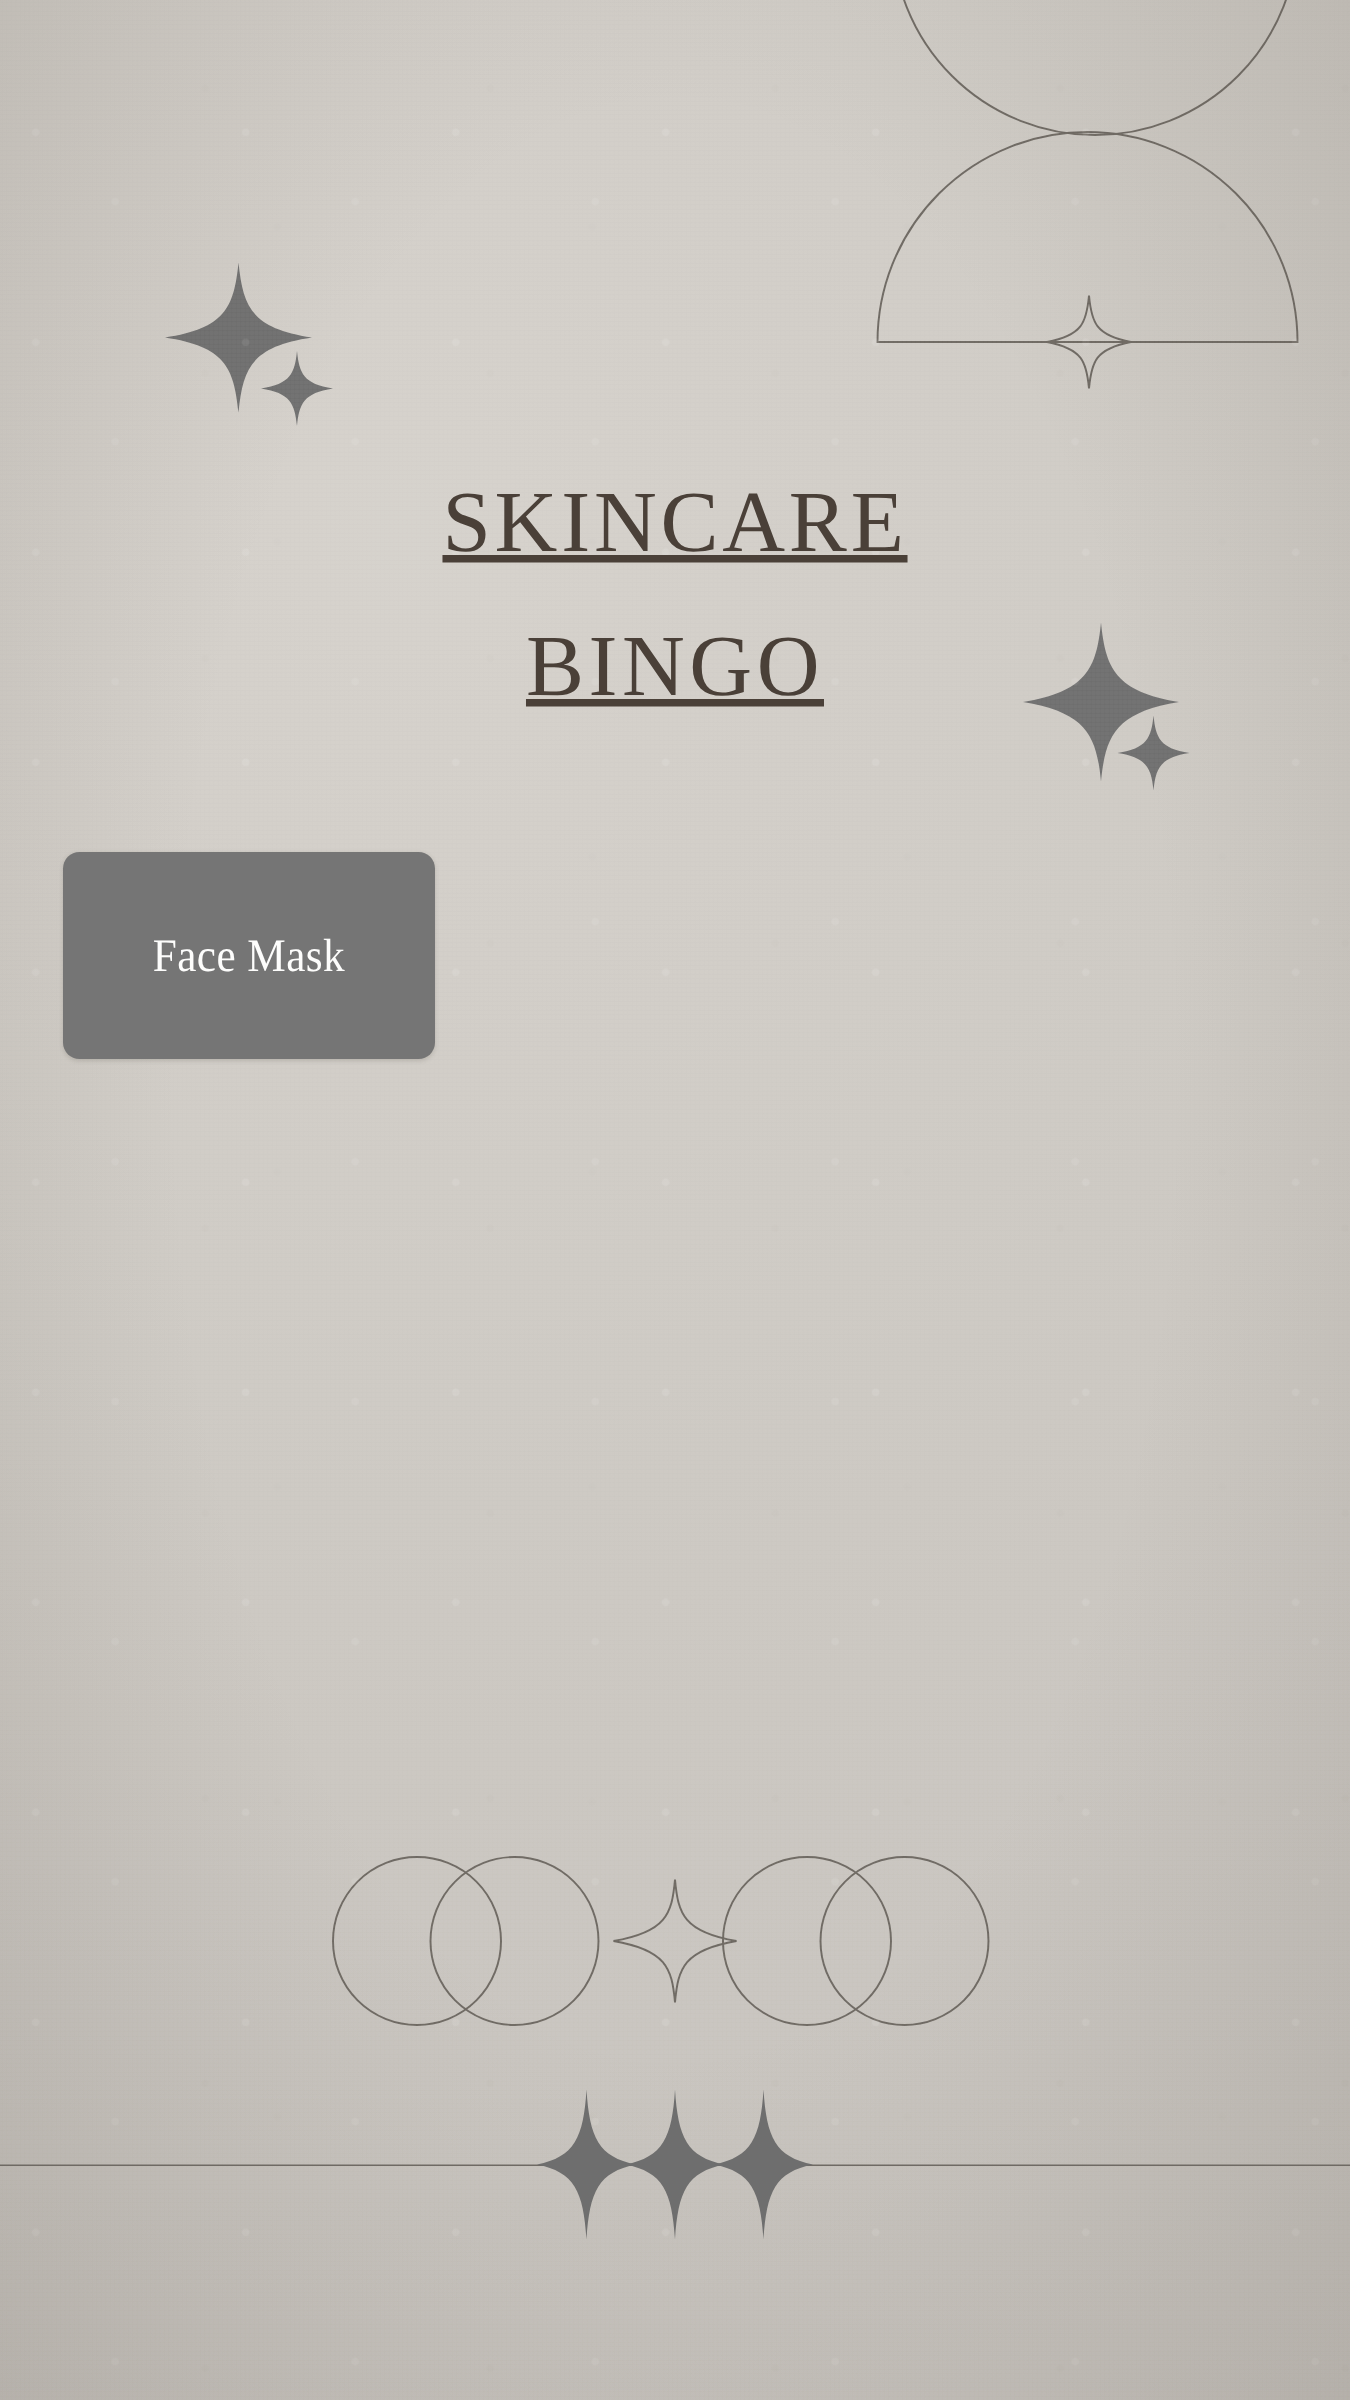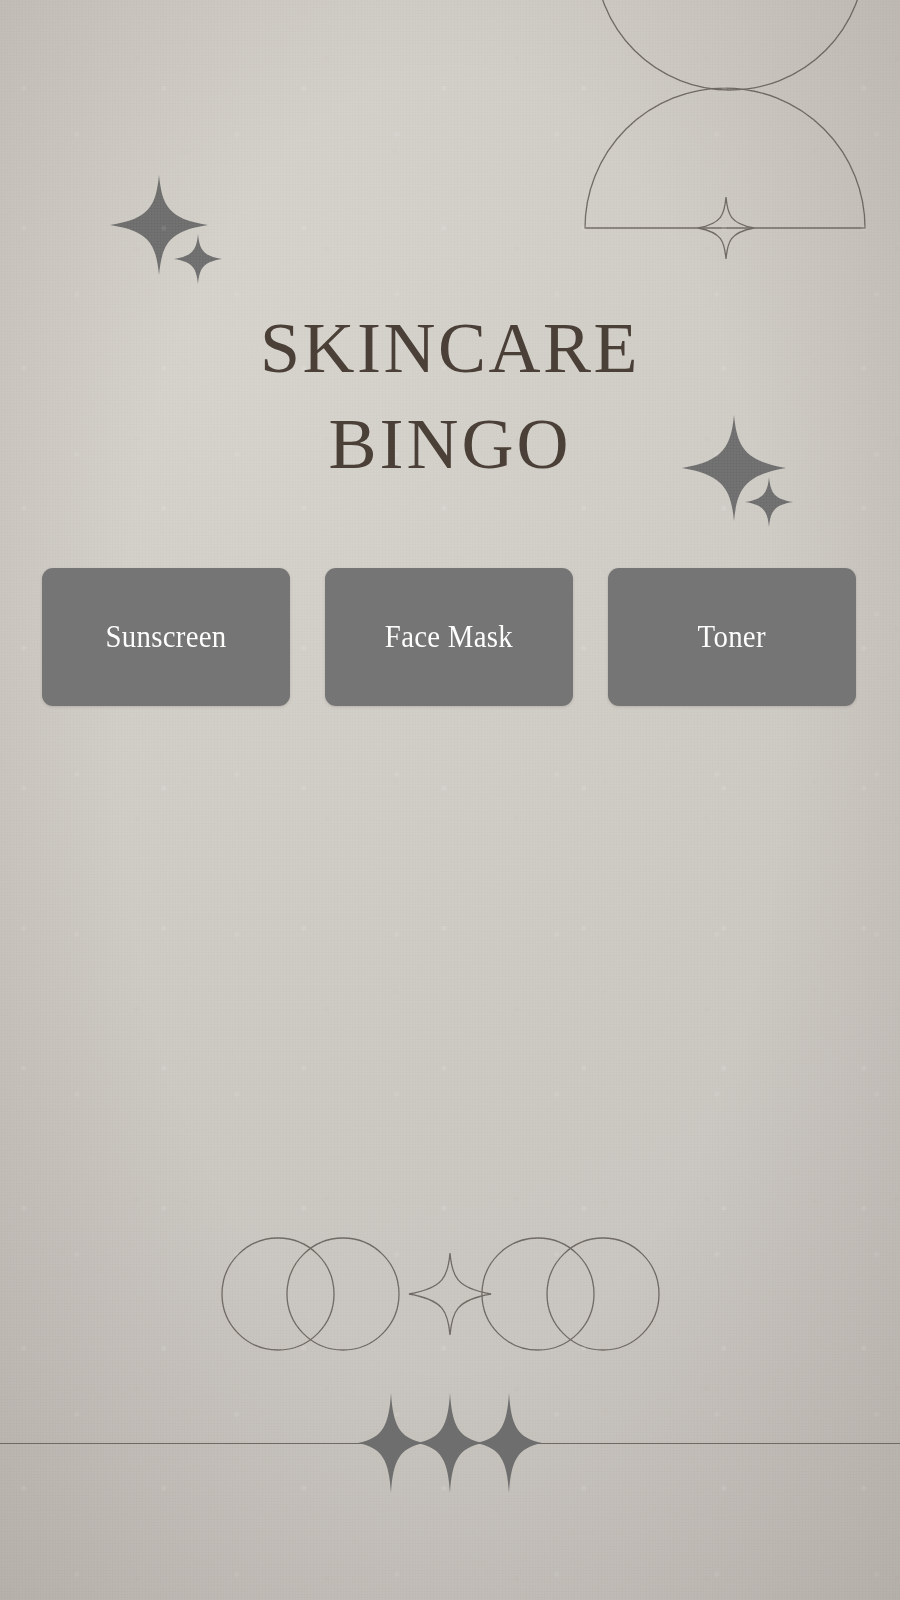--- a/index.html
+++ b/index.html
@@ -56,25 +56,26 @@
     position: absolute;
     top: 300px;
     left: 0;
     width: 900px;
     text-align: center;
     z-index: 6;
   }
   .title-line {
     font-family: "Liberation Serif", "DejaVu Serif", serif;
     color: #4a4038;
-    font-size: 72px;
+    font-size: 58px;
     line-height: 96px;
     letter-spacing: 2.5px;
     font-weight: 400;
     white-space: nowrap;
+    text-decoration: underline;
   }
   .title-line.second { letter-spacing: 3px; }
 
   
   #bingo-grid {
     position: absolute;
     top: 568px;
     left: 42px;
     width: 812px;
     display: grid;
@@ -146,27 +147,21 @@
     <path d="M24 0 C25.5 15 28.5 22 48 25 C28.5 28 25.5 35 24 50 C22.5 35 19.5 28 0 25 C19.5 22 22.5 15 24 0 Z" fill="#6e6e6e"></path>
   </svg>
 
   <div id="title-block">
     <div class="title-line">SKINCARE</div>
     <div class="title-line second">BINGO</div>
   </div>
 
   <div id="bingo-grid">
     <div class="tile">
-      <span class="tile-label">Sunscreen</span>
-    </div>
-    <div class="tile">
       <span class="tile-label">Face Mask</span>
-    </div>
-    <div class="tile">
-      <span class="tile-label">Toner</span>
     </div>
   </div>
 
   <svg class="deco" style="left:220px; top:1235px; width:190px; height:118px;" viewBox="0 0 190 118" xmlns="http://www.w3.org/2000/svg">
     <circle cx="58" cy="59" r="56" fill="none" stroke="#6d6862" stroke-width="1.3"></circle>
     <circle cx="123" cy="59" r="56" fill="none" stroke="#6d6862" stroke-width="1.3"></circle>
   </svg>
 
   <svg class="deco" style="left:480px; top:1235px; width:190px; height:118px;" viewBox="0 0 190 118" xmlns="http://www.w3.org/2000/svg">
     <circle cx="58" cy="59" r="56" fill="none" stroke="#6d6862" stroke-width="1.3"></circle>

